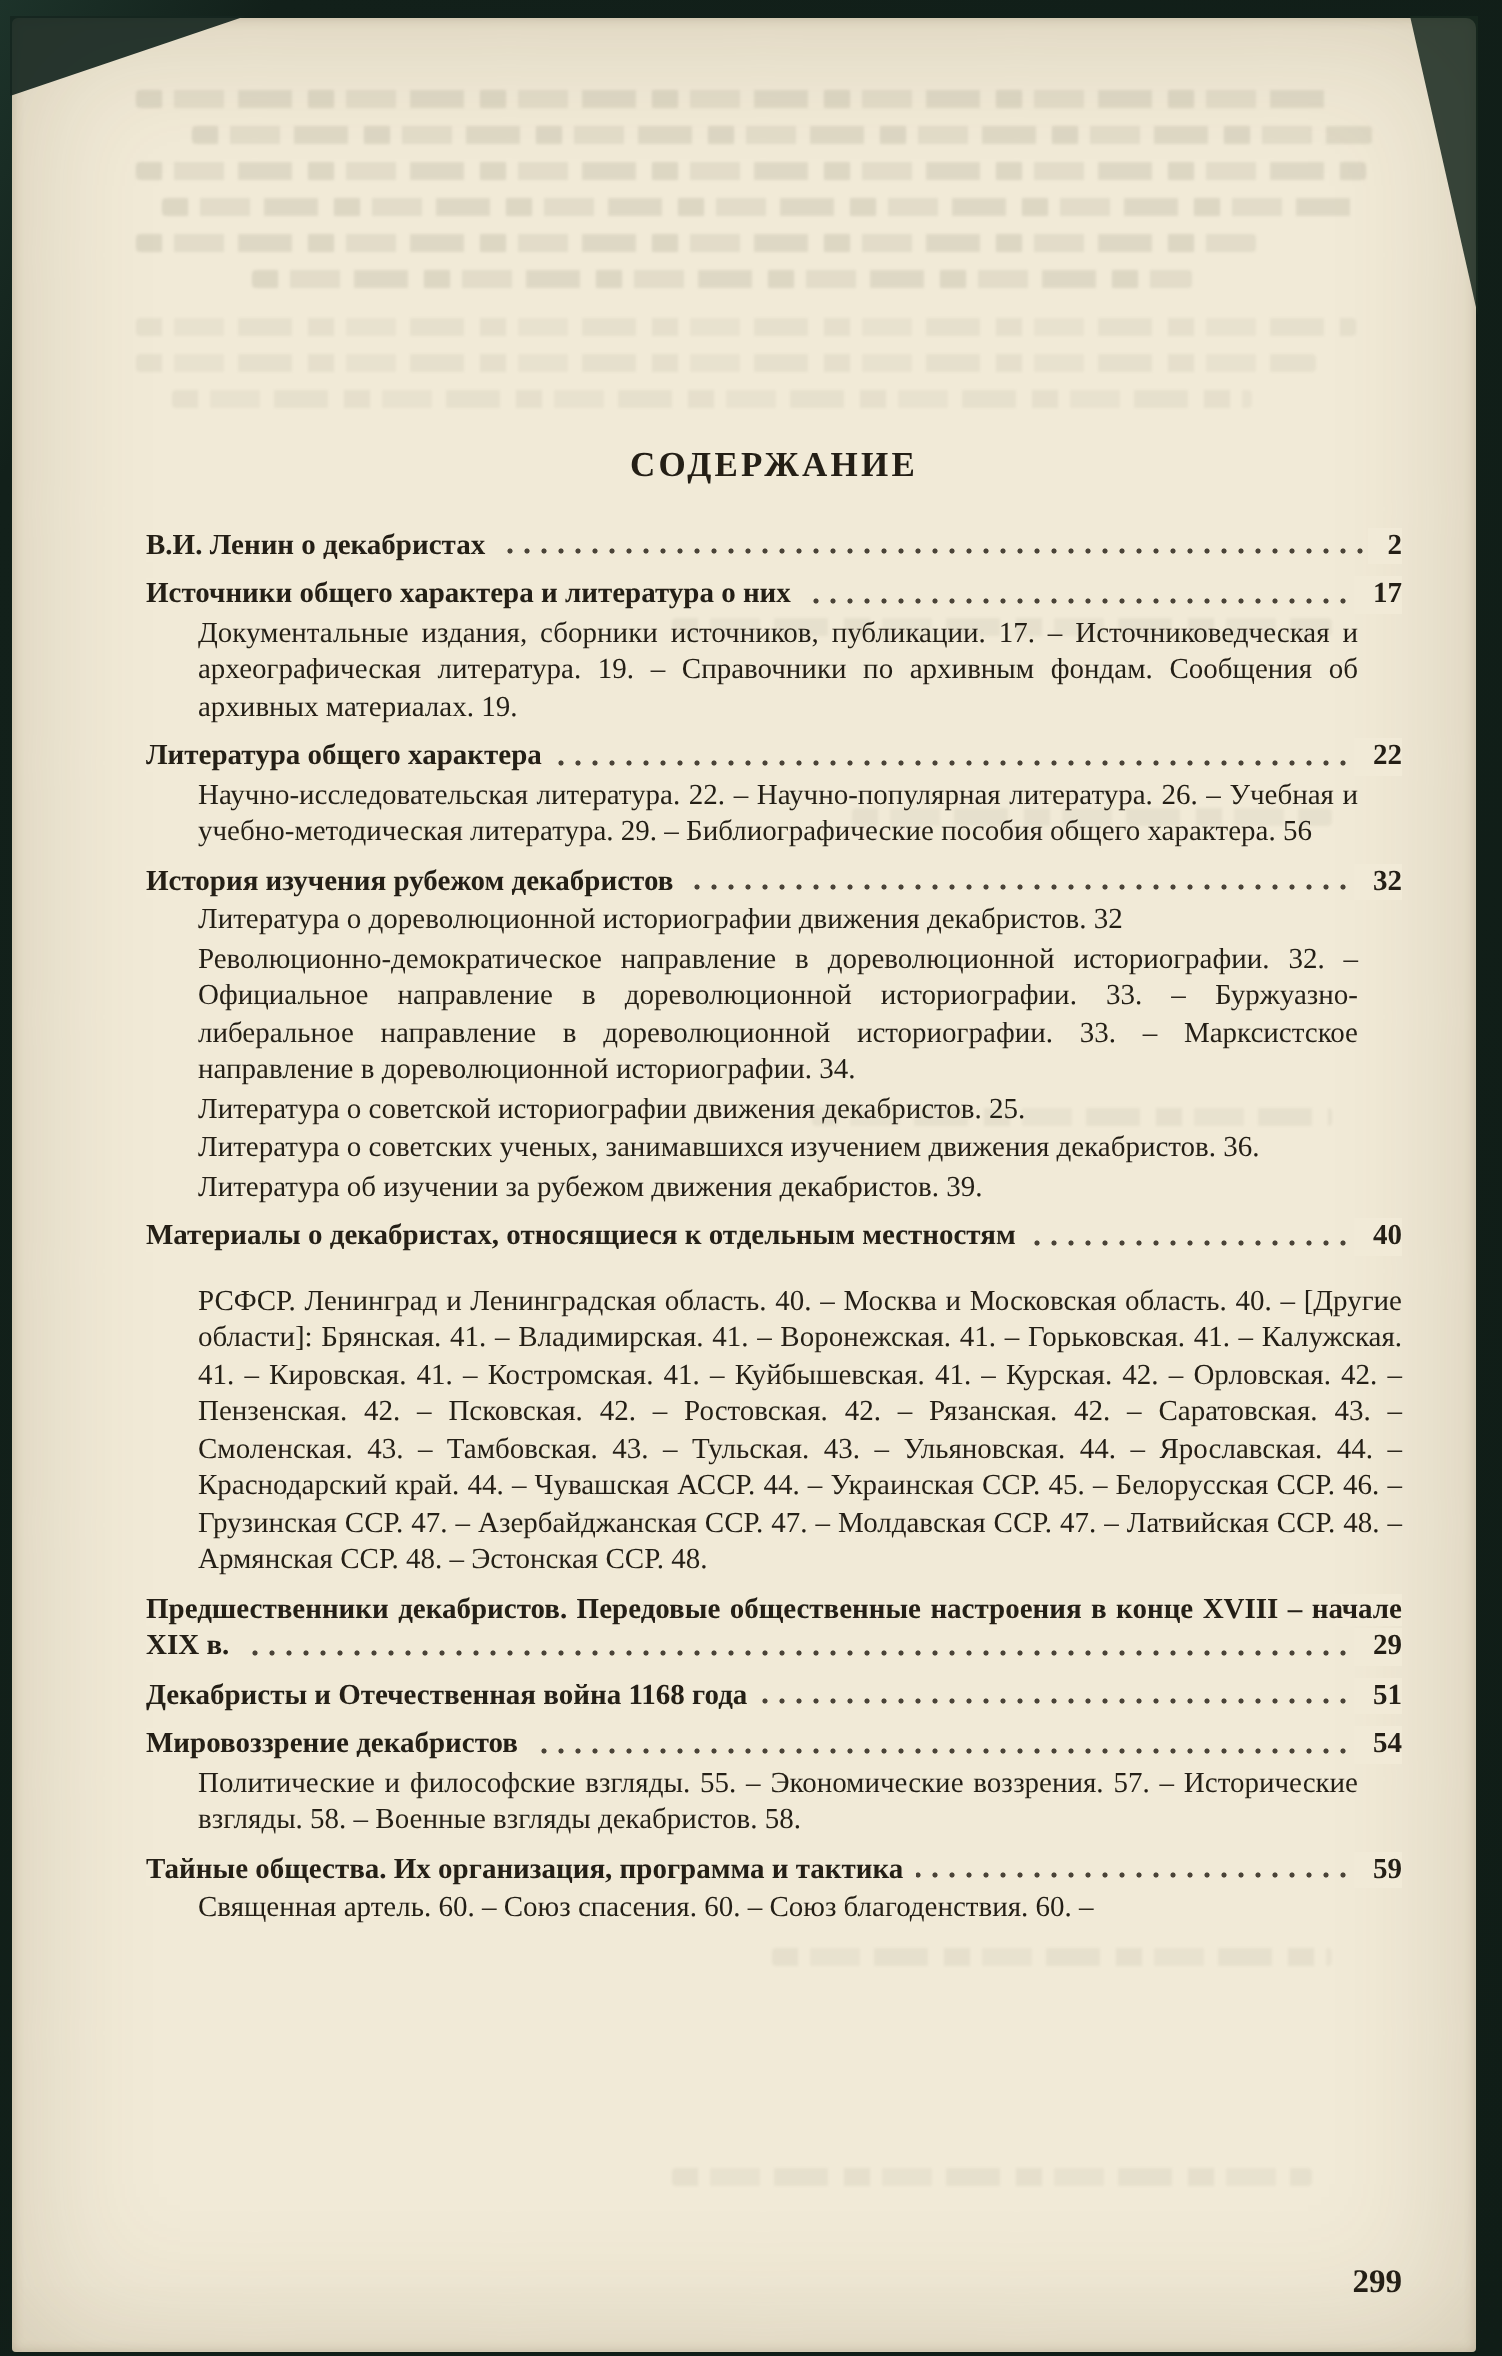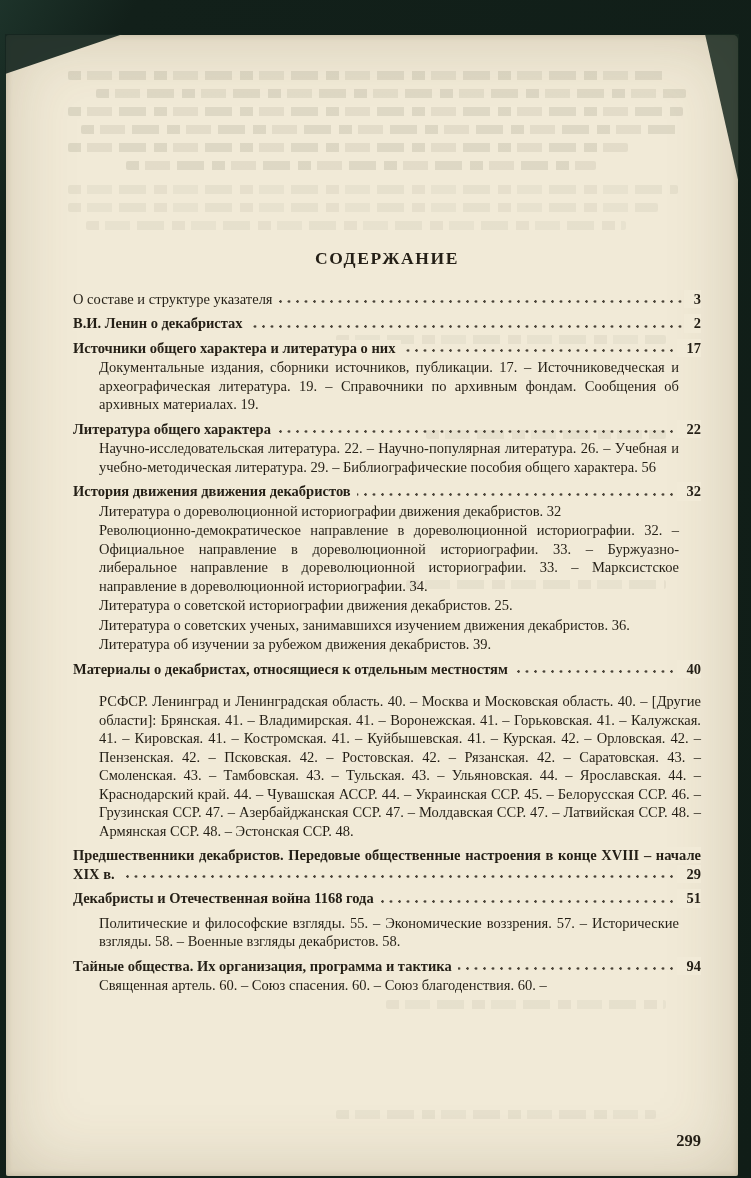--- a/index.html
+++ b/index.html
@@ -13,21 +13,20 @@
     width:751px;height:1178px;position:relative;overflow:hidden;
     background:var(--edge);
     font-family:"Liberation Serif", serif;
   }
   .scan-bg{position:absolute;inset:0;background:linear-gradient(120deg,#1d332a 0,#12201a 120px,#101d17 100%);}
   .paper{
     position:absolute;left:6px;top:9px;right:13px;bottom:2px;
     background:var(--paper);
     border-radius:3px 5px 2px 2px;
     box-shadow:inset 0 0 70px rgba(95,78,42,.22), inset 0 0 6px rgba(95,78,42,.25);
-    margin-top:26px;
   }
   .wedge-tl{position:absolute;left:-1px;top:-1px;width:118px;height:40px;background:#16261f;clip-path:polygon(0 0,100% 0,0 100%);opacity:.92;}
   .wedge-tr{position:absolute;right:-1px;top:-1px;width:34px;height:150px;background:#18281f;clip-path:polygon(100% 0,0 0,100% 100%);opacity:.85;}
   .bleed{
     position:absolute;height:9px;border-radius:2px;
     background:repeating-linear-gradient(90deg,
       rgba(118,118,95,.30) 0 13px, rgba(118,118,95,0) 13px 19px,
       rgba(118,118,95,.22) 19px 44px, rgba(118,118,95,0) 44px 51px,
       rgba(118,118,95,.27) 51px 78px, rgba(118,118,95,0) 78px 86px);
     filter:blur(.7px);
@@ -79,26 +78,20 @@
   <div class="bleed faint" style="top:300px;left:330px;width:330px;"></div>
   <div class="bleed faint" style="top:395px;left:420px;width:240px;"></div>
   <div class="bleed faint" style="top:545px;left:400px;width:260px;"></div>
   <div class="bleed faint" style="top:965px;left:380px;width:280px;"></div>
   <div class="bleed faint" style="top:1075px;left:330px;width:320px;"></div>
 
   <div class="content">
 
     <div class="title">СОДЕРЖАНИЕ</div>
 
-    <div class="entry">
-      <div class="entry-line">
-        <span class="t regular">О составе и структуре указателя</span>
-        <span class="pg">3</span>
-      </div>
-    </div>
 
     <div class="entry">
       <div class="entry-line">
         <span class="t">В.И. Ленин о декабристах</span>
         <span class="pg">2</span>
       </div>
     </div>
 
     <div class="entry">
       <div class="entry-line">
@@ -111,21 +104,21 @@
     <div class="entry">
       <div class="entry-line">
         <span class="t">Литература общего характера</span>
         <span class="pg">22</span>
       </div>
       <p class="sub">Научно-исследовательская литература. 22. – Научно-популярная литература. 26. – Учебная и учебно-методическая литература. 29. – Библиографические пособия общего характера. 56</p>
     </div>
 
     <div class="entry">
       <div class="entry-line">
-        <span class="t">История движения движения декабристов</span>
+        <span class="t">История изучения рубежом декабристов</span>
         <span class="pg">32</span>
       </div>
       <p class="sub">Литература о дореволюционной историографии движения декабристов. 32</p>
       <p class="sub">Революционно-демократическое направление в дореволюционной историографии. 32. – Официальное направление в дореволюционной историографии. 33. – Буржуазно-либеральное направление в дореволюционной историографии. 33. – Марксистское направление в дореволюционной историографии. 34.</p>
       <p class="sub">Литература о советской историографии движения декабристов. 25.</p>
       <p class="sub">Литература о советских ученых, занимавшихся изучением движения декабристов. 36.</p>
       <p class="sub">Литература об изучении за рубежом движения декабристов. 39.</p>
     </div>
 
     <div class="entry">
@@ -145,27 +138,31 @@
 
     <div class="entry">
       <div class="entry-line">
         <span class="t">Декабристы и Отечественная война 1168 года</span>
         <span class="pg">51</span>
       </div>
     </div>
 
 
     <div class="entry">
+      <div class="entry-line">
+        <span class="t">Мировоззрение декабристов</span>
+        <span class="pg">54</span>
+      </div>
       <p class="sub">Политические и философские взгляды. 55. – Экономические воззрения. 57. – Исторические взгляды. 58. – Военные взгляды декабристов. 58.</p>
     </div>
 
     <div class="entry">
       <div class="entry-line">
         <span class="t">Тайные общества. Их организация, программа и тактика</span>
-        <span class="pg">94</span>
+        <span class="pg">59</span>
       </div>
       <p class="sub">Священная артель. 60. – Союз спасения. 60. – Союз благоденствия. 60. –</p>
     </div>
 
     <div class="folio">299</div>
 
   </div>
 </div>
 
 </body></html>

